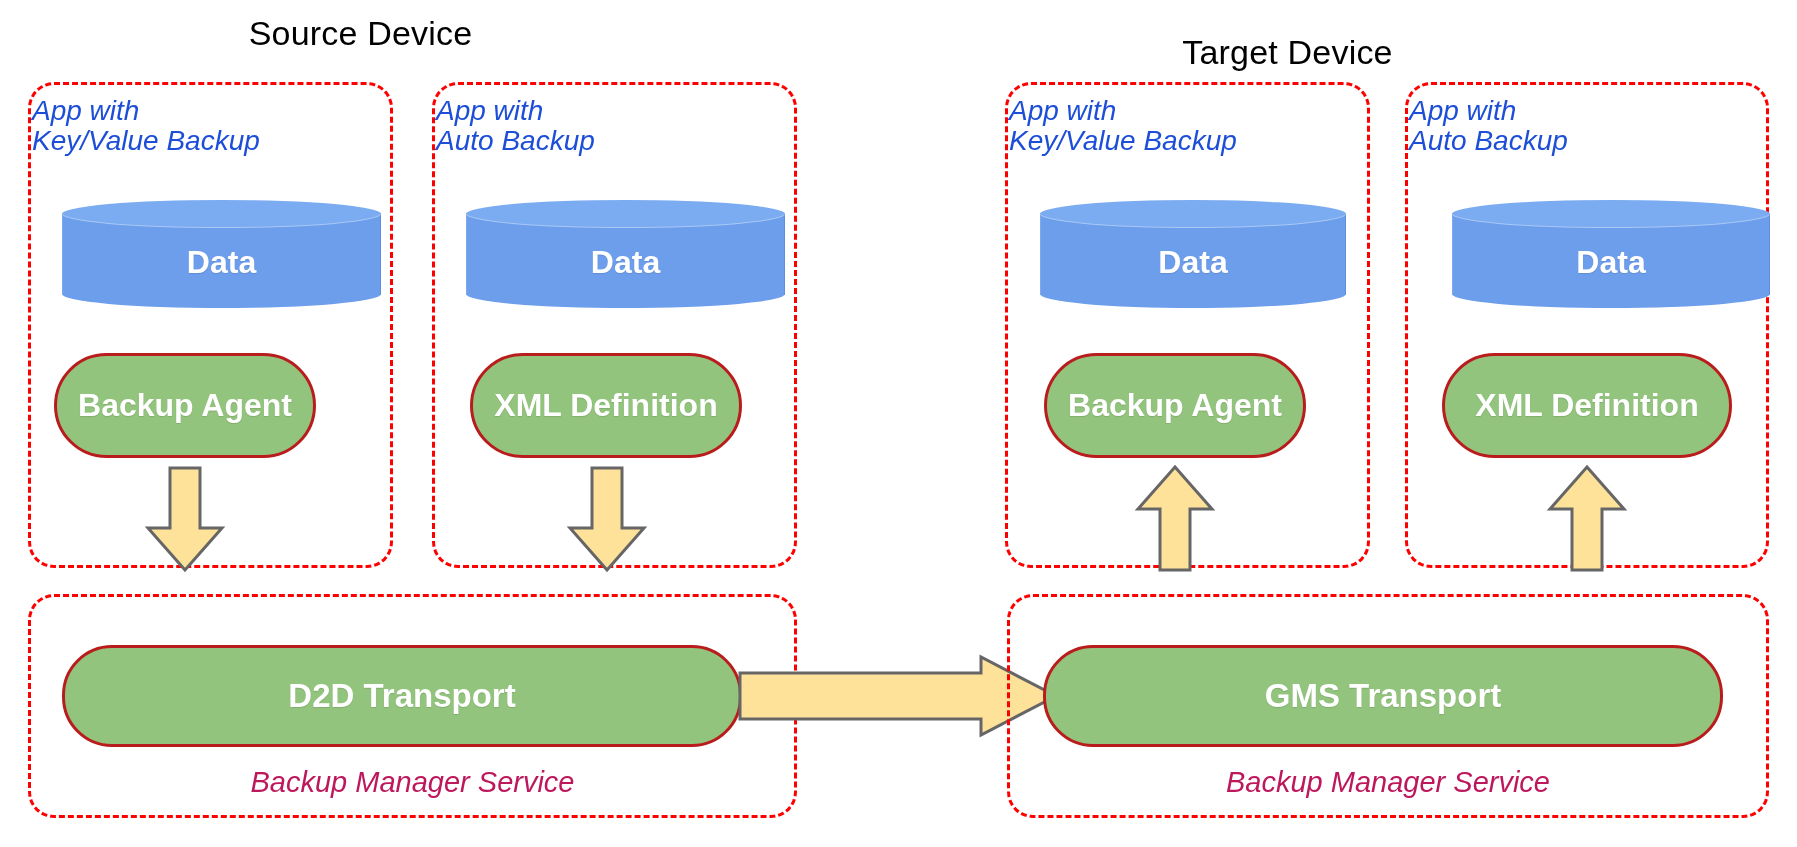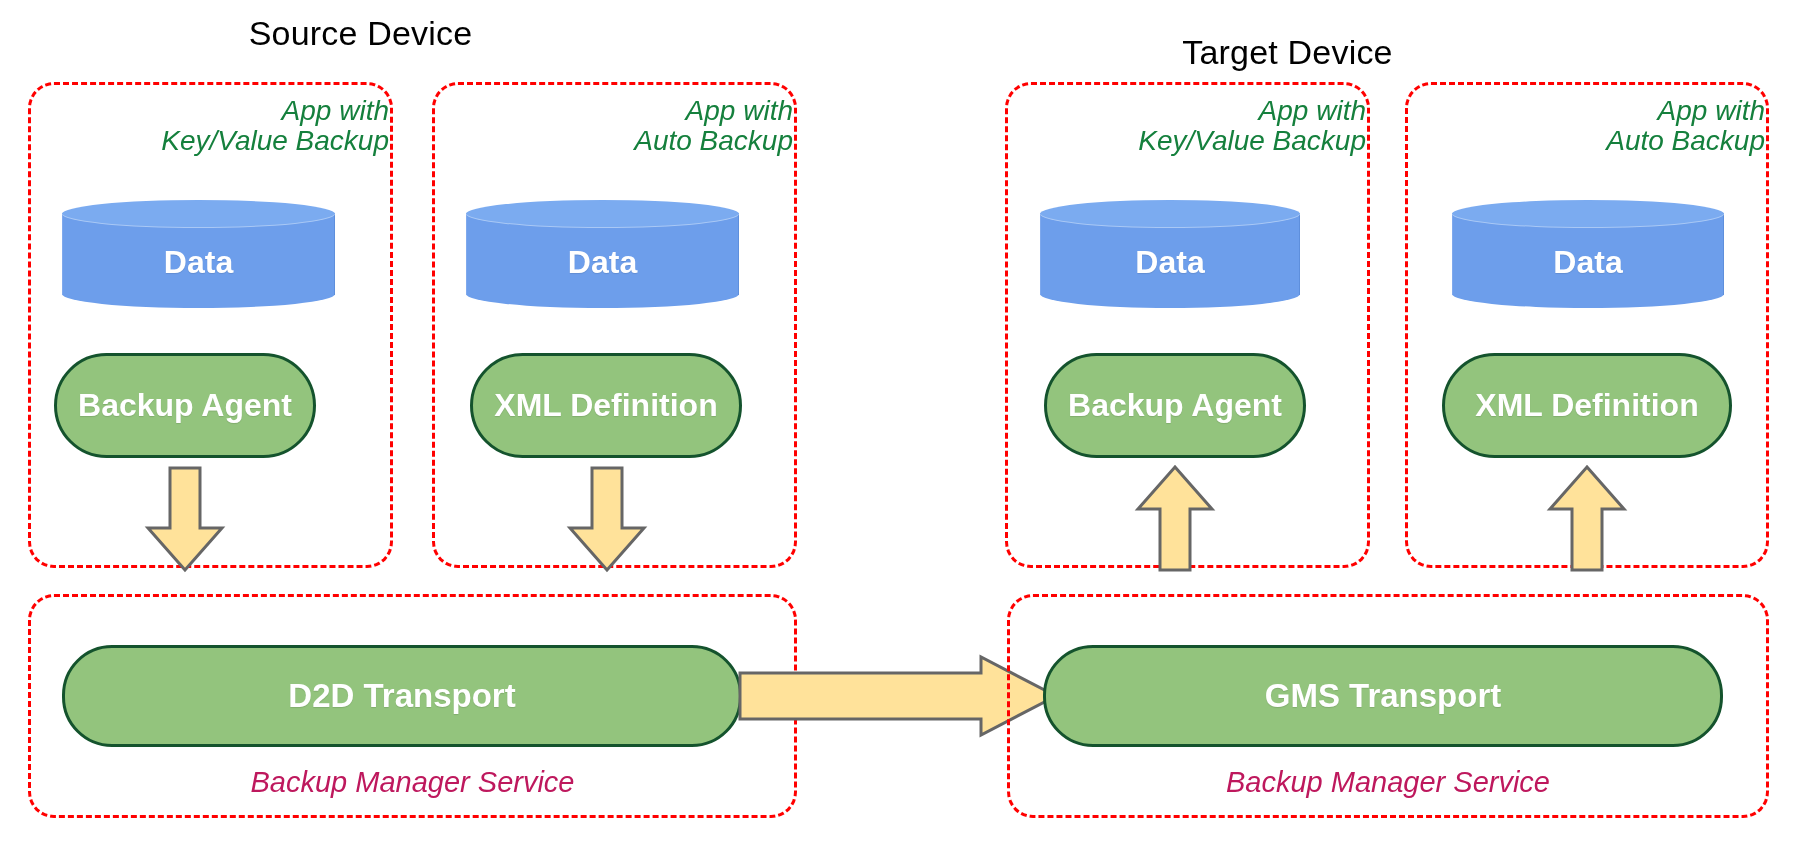--- a/index.html
+++ b/index.html
@@ -36,38 +36,39 @@
     border-radius: 26px;
     box-sizing: border-box;
     background: transparent;
   }
 
   
   .app-label {
     position: absolute;
     font-size: 28px;
     font-style: italic;
-    color: #15803d;
-    text-align: right;
+    color: #1d4ed8;
+    text-align: left;
     line-height: 1.07;
     white-space: pre-line;
   }
 
   .service-label {
     position: absolute;
     font-size: 29px;
     font-style: italic;
     color: #be185d;
     text-align: center;
     white-space: nowrap;
   }
 
   
   .cylinder {
     position: absolute;
+    padding-left: 46px;
   }
   .cyl-body {
     position: absolute;
     left: 0;
     top: 13px;
     right: 0;
     bottom: 13px;
     background: #6d9eeb;
     border-left: 1px solid #7fa9ed;
     border-right: 1px solid #5e8fdc;
@@ -102,21 +103,21 @@
     font-weight: bold;
     color: #ffffff;
     z-index: 3;
     text-shadow: 0 1px 1px rgba(0,0,0,0.10);
   }
 
   
   .green-box {
     position: absolute;
     background: #93c47d;
-    border: 3px solid #14532d;
+    border: 3px solid #b91c1c;
     box-sizing: border-box;
     display: flex;
     align-items: center;
     justify-content: center;
     color: #ffffff;
     font-size: 32px;
     font-weight: bold;
     text-shadow: 0 1px 1px rgba(0,0,0,0.12);
   }
   .green-pill { border-radius: 58px; }

